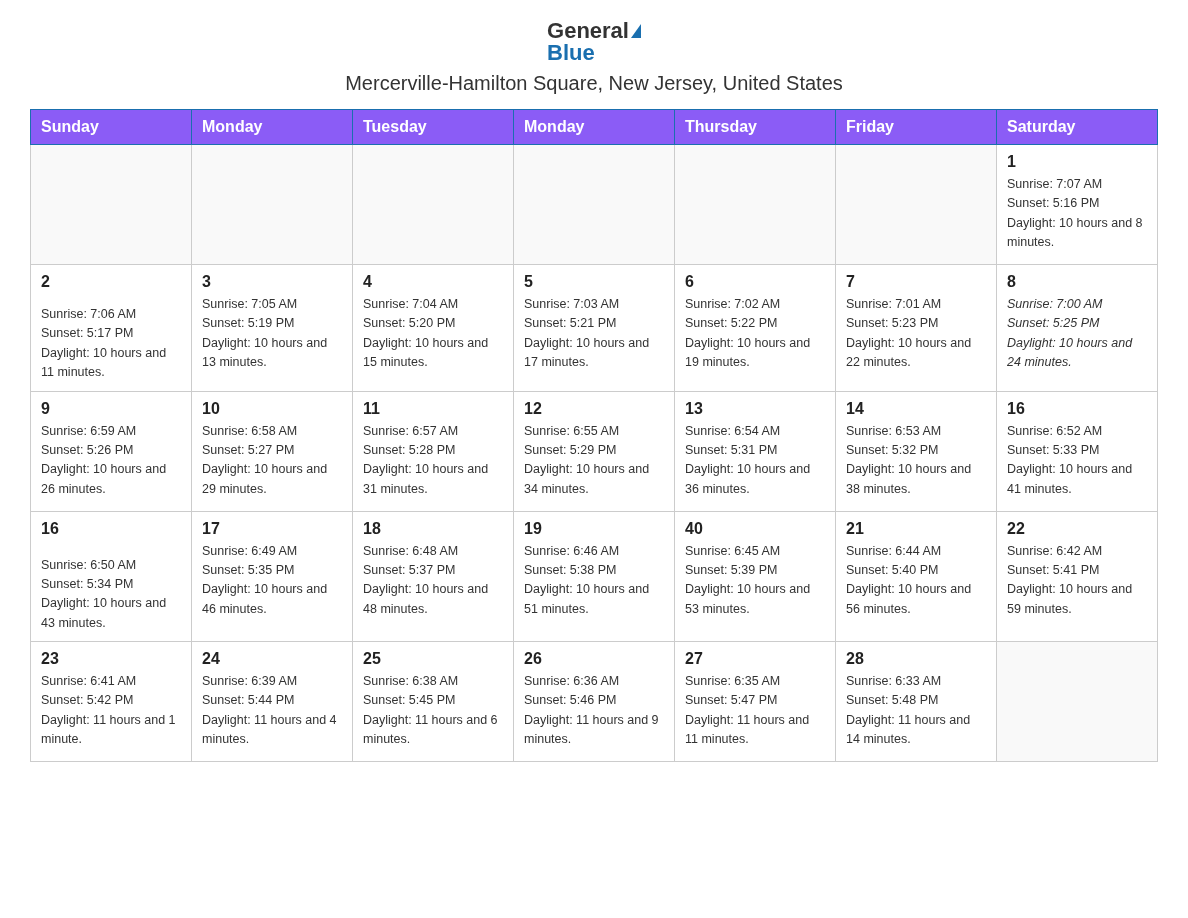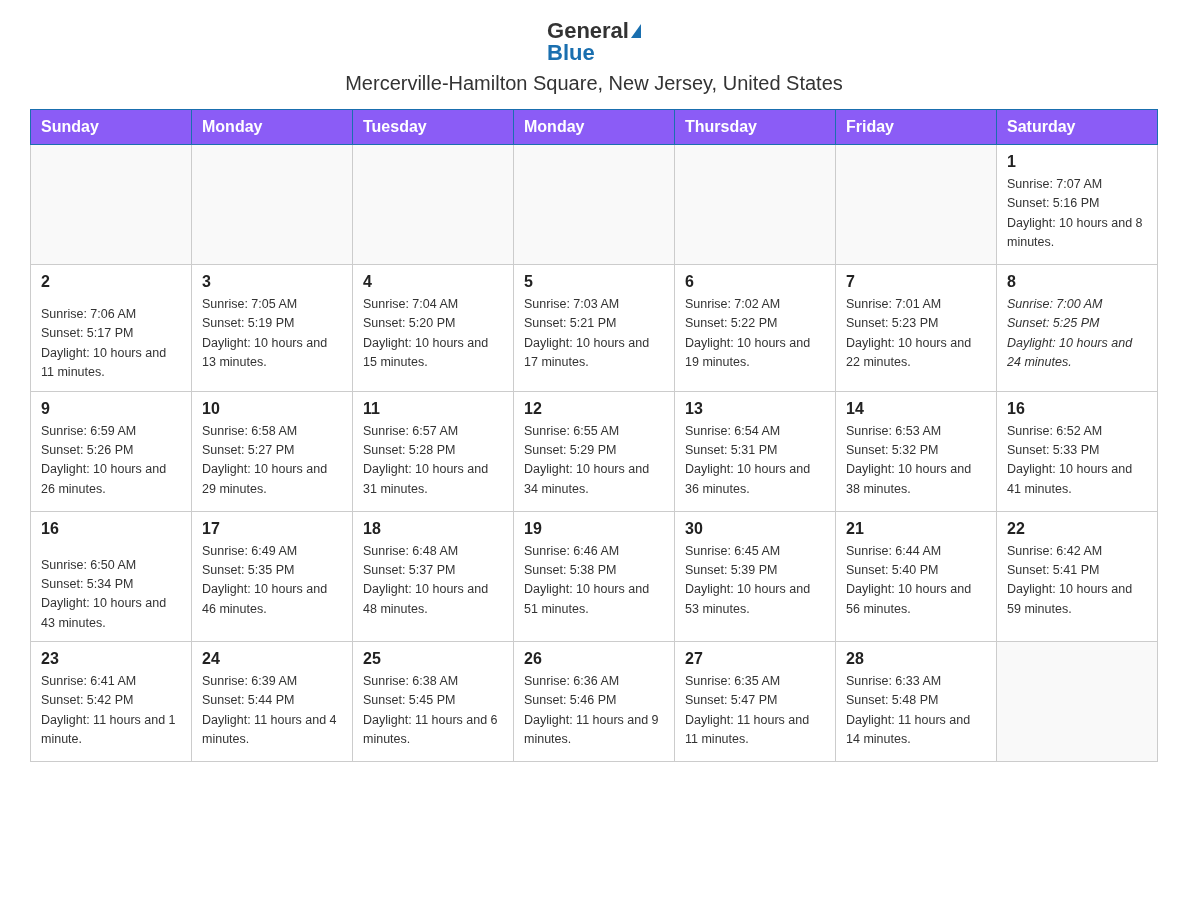--- a/index.html
+++ b/index.html
@@ -243,21 +243,21 @@
 Sunset: 5:37 PM
 Daylight: 10 hours and 48 minutes.</div>
         </td>
         <td>
           <div class="day-number">19</div>
           <div class="day-info" style="white-space: pre-line;">Sunrise: 6:46 AM
 Sunset: 5:38 PM
 Daylight: 10 hours and 51 minutes.</div>
         </td>
         <td>
-          <div class="day-number">30</div>
+          <div class="day-number">40</div>
           <div class="day-info" style="white-space: pre-line;">Sunrise: 6:45 AM
 Sunset: 5:39 PM
 Daylight: 10 hours and 53 minutes.</div>
         </td>
         <td>
           <div class="day-number">21</div>
           <div class="day-info" style="white-space: pre-line;">Sunrise: 6:44 AM
 Sunset: 5:40 PM
 Daylight: 10 hours and 56 minutes.</div>
         </td>

